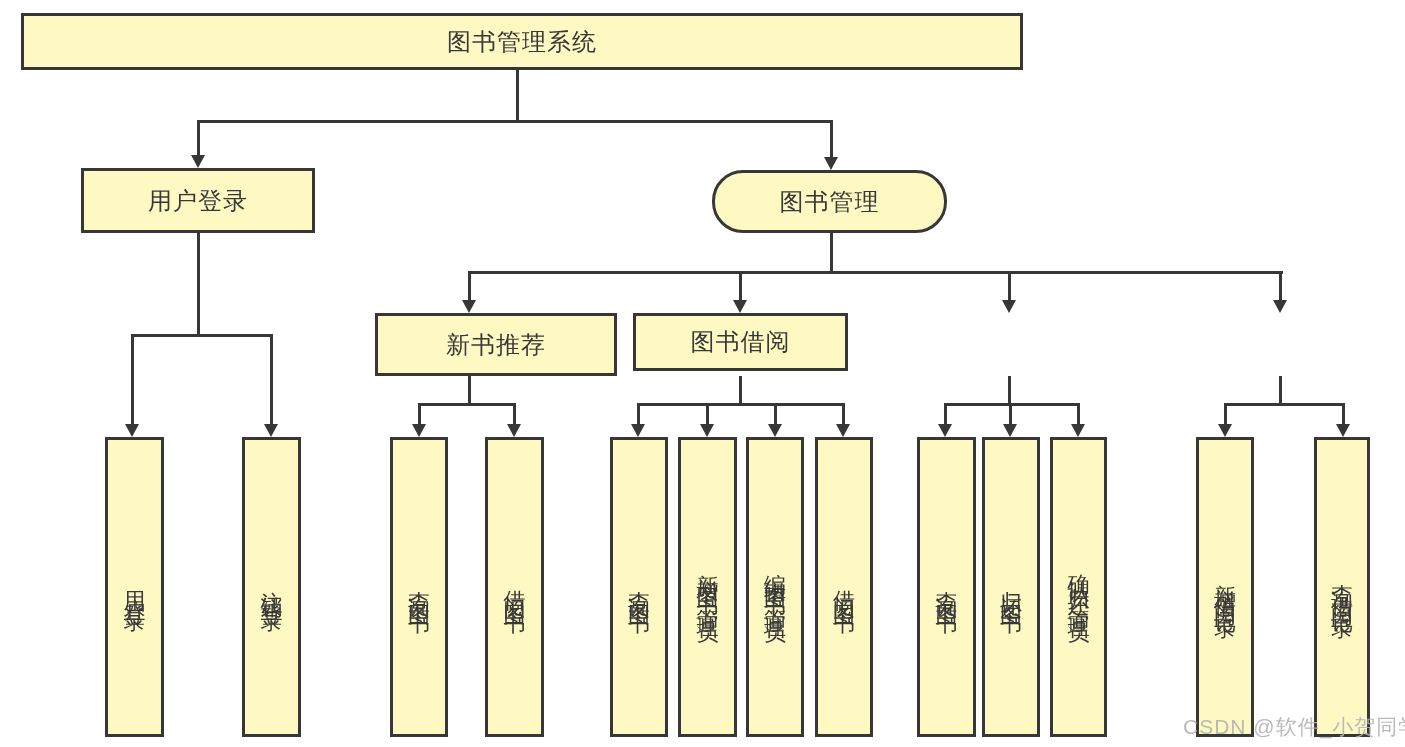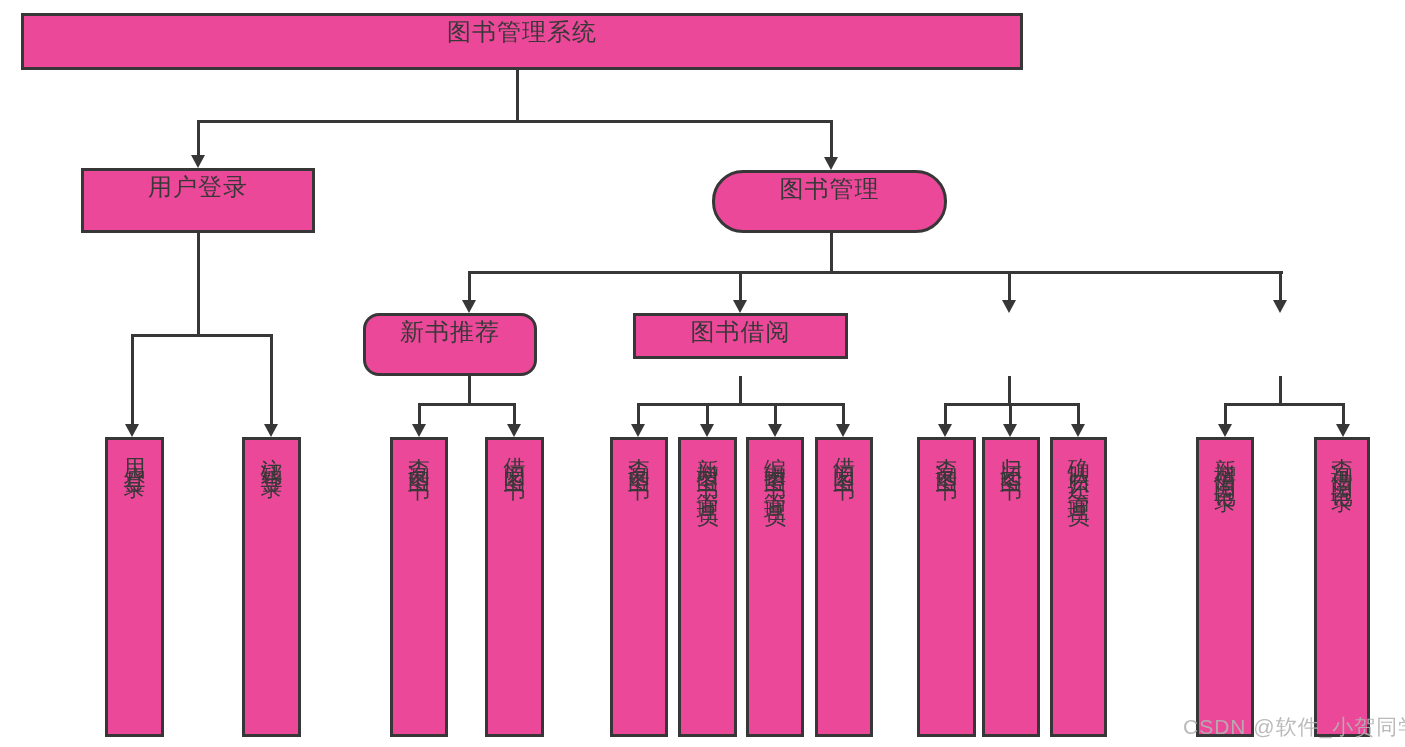--- a/index.html
+++ b/index.html
@@ -5,22 +5,22 @@
   html,body{margin:0;padding:0;}
   body{
     width:1405px;height:747px;position:relative;overflow:hidden;
     background:#ffffff;
     font-family:"Liberation Sans","DejaVu Sans",sans-serif;
     color:#383838;
   }
   .stage{position:absolute;inset:0;}
   .box{
     position:absolute;box-sizing:border-box;
-    border:3px solid #373737;background:#ec4899;
-    display:flex;align-items:flex-start;justify-content:center;
+    border:3px solid #373737;background:#fef9c3;
+    display:flex;align-items:center;justify-content:center;
   }
   .hbox span{font-size:24px;letter-spacing:1px;white-space:nowrap;}
   .vbox span{
     writing-mode:vertical-rl;text-orientation:mixed;
     font-size:22px;letter-spacing:7px;line-height:1;white-space:nowrap;
   }
   .vline,.hline{position:absolute;background:#373737;}
   .arrow{
     position:absolute;width:0;height:0;
     border-left:7px solid transparent;
@@ -67,24 +67,24 @@
   <div class="hline" style="left:468px;top:271px;width:815px;height:3px;"></div>
   <div class="vline" style="left:468px;top:271px;width:3px;height:30px;"></div>
   <div class="arrow" style="left:462px;top:300px;"></div>
   <div class="vline" style="left:739px;top:271px;width:3px;height:30px;"></div>
   <div class="arrow" style="left:733px;top:300px;"></div>
   <div class="vline" style="left:1008px;top:271px;width:3px;height:30px;"></div>
   <div class="arrow" style="left:1002px;top:300px;"></div>
   <div class="vline" style="left:1279px;top:271px;width:3px;height:30px;"></div>
   <div class="arrow" style="left:1273px;top:300px;"></div>
 
-  <div class="box hbox" style="left:363px;top:313px;width:174px;height:63px;border-radius:16px;">
+  <div class="box hbox" style="left:375px;top:313px;width:242px;height:63px;">
     <span>新书推荐</span>
   </div>
-  <div class="box hbox" style="left:633px;top:313px;width:215px;height:46px;">
+  <div class="box hbox" style="left:633px;top:313px;width:215px;height:58px;">
     <span>图书借阅</span>
   </div>
 
   <div class="vline" style="left:468px;top:376px;width:3px;height:29px;"></div>
   <div class="hline" style="left:418px;top:403px;width:98px;height:3px;"></div>
   <div class="vline" style="left:418px;top:403px;width:3px;height:22px;"></div>
   <div class="arrow" style="left:412px;top:424px;"></div>
   <div class="vline" style="left:513px;top:403px;width:3px;height:22px;"></div>
   <div class="arrow" style="left:507px;top:424px;"></div>
 

